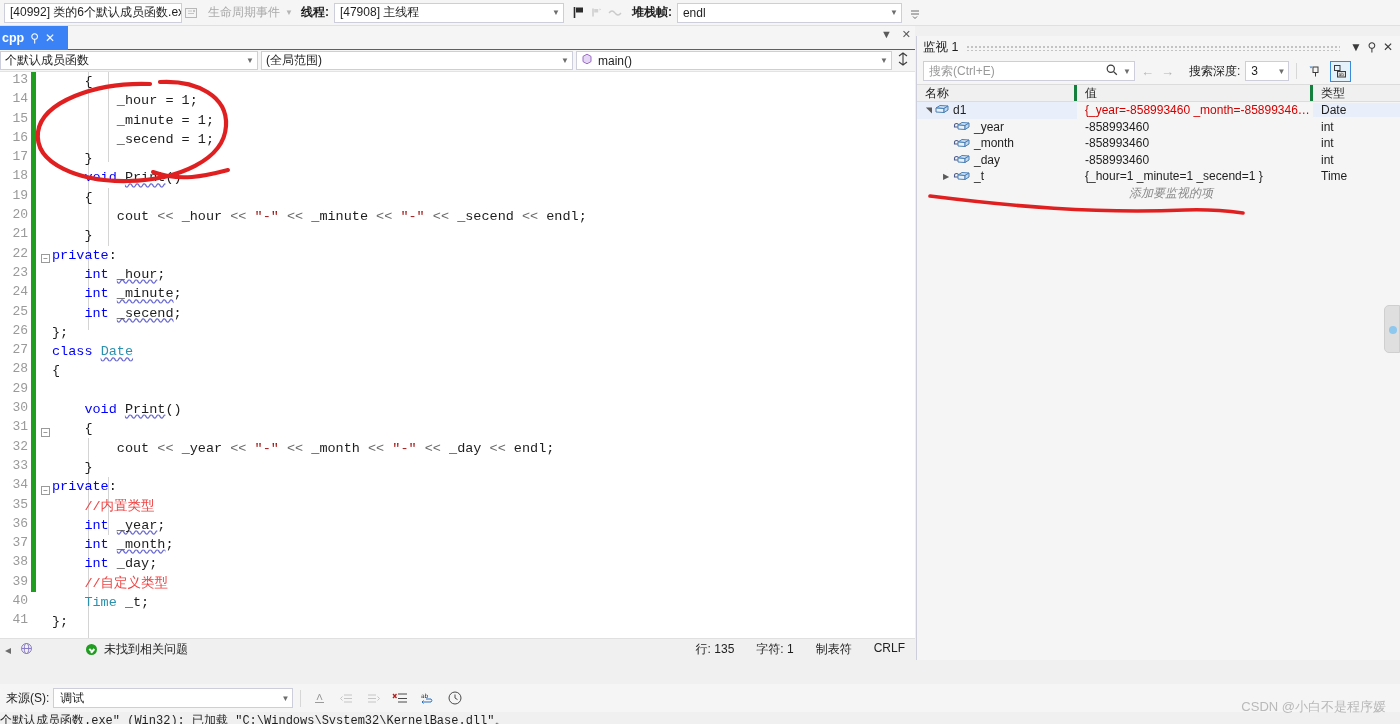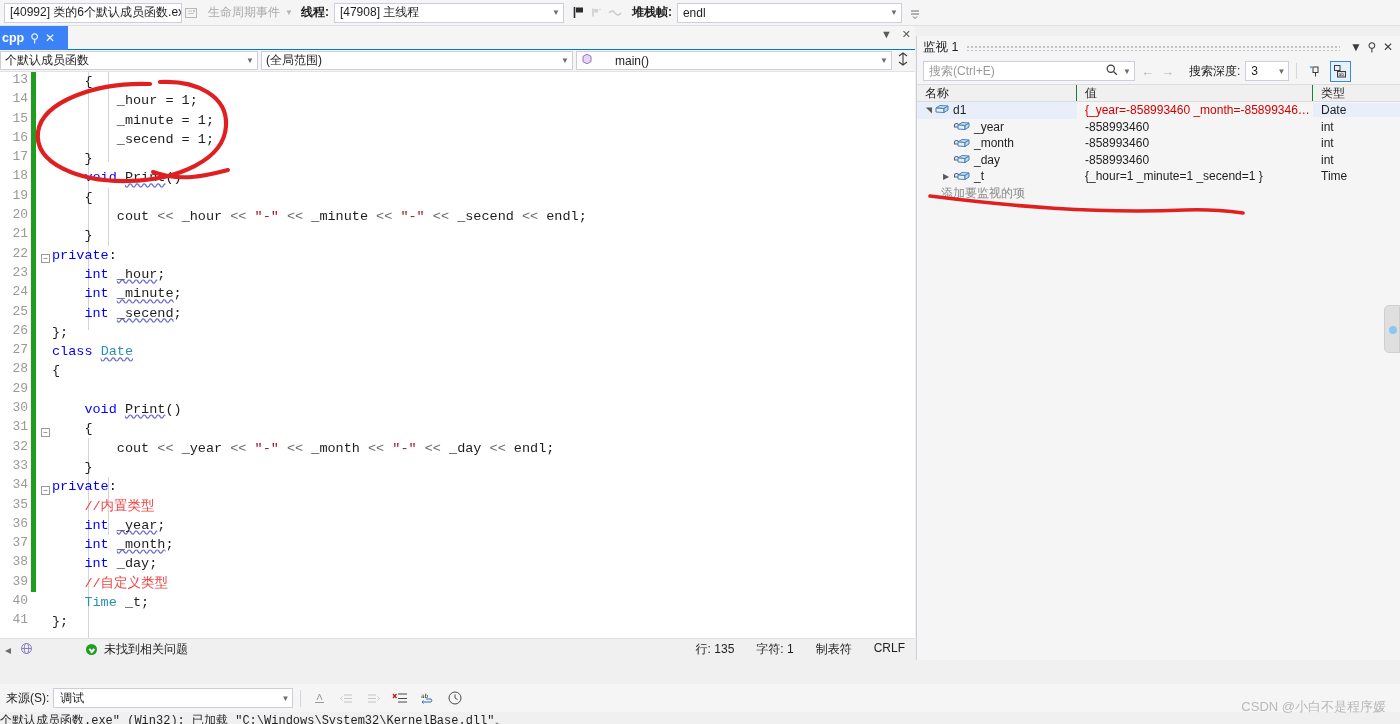--- a/index.html
+++ b/index.html
@@ -140,29 +140,29 @@
   }
   .wt-ico { width: 21px; height: 21px; display: inline-flex; align-items: center; justify-content: center; }
   .wt-ico.sel { border: 1px solid #3b8ad9; background: #e5f1fb; }
 
   .wgrid { position: absolute; left: 0; top: 48px; width: 484px; bottom: 0; background: #f5f5f5; }
   .wgrid-head {
     display: flex; height: 18px; background: #f0f0f0;
     border-top: 1px solid #dcdcdc; border-bottom: 1px solid #dcdcdc;
     font-size: 12px; color: #1e1e1e;
   }
-  .wgrid-head > div { padding-left: 8px; border-right: 1px solid #15803d; line-height: 17px; }
+  .wgrid-head > div { padding-left: 8px; border-right: 3px solid #15803d; line-height: 17px; }
   .wrow { display: flex; height: 16.5px; align-items: center; font-size: 12px; }
   .wrow.sel-row .c-name, .wrow.sel-row .c-type { background: #e9effa; }
   .c-name { width: 160px; display: flex; align-items: center; height: 16.5px; }
   .c-val  { width: 236px; padding-left: 8px; overflow: hidden; white-space: nowrap; text-overflow: ellipsis; }
   .c-type { width: 88px; padding-left: 8px; }
   .val-changed { color: #d40000; }
   .expander { width: 14px; text-align: center; color: #5a5a5a; font-size: 8px; }
-  .placeholder-row { padding-left: 24px; color: #8a8a8a; font-size: 12px; height: 16px; }
+  .placeholder-row { padding-left: 24px; color: #8a8a8a; font-style: italic; font-size: 12px; height: 16px; text-align: center; }
 
   
   .output-bar {
     position: absolute; left: 0; top: 684px; width: 1400px; height: 28px;
     background: #f5f5f5; display: flex; align-items: center; padding: 0 6px; gap: 4px;
   }
   .out-combo {
     width: 240px; height: 20px; background: #fff; border: 1px solid #cccedb;
     display: flex; align-items: center; justify-content: space-between; padding: 0 3px 0 6px; font-size: 12px;
   }
@@ -254,21 +254,21 @@
   <div class="navbar">
     <div class="nav-combo" style="width:258px;margin-left:0;">
       <span>个默认成员函数</span>
       <span class="caret" style="color:#6d6d6d;font-size:8px;">▼</span>
     </div>
     <div class="nav-combo" style="width:312px;">
       <span>(全局范围)</span>
       <span class="caret" style="color:#6d6d6d;font-size:8px;">▼</span>
     </div>
     <div class="nav-combo" style="width:316px;">
-      <span style="display:flex;align-items:center;gap:22px;">
+      <span style="display:flex;align-items:center;gap:5px;">
         <span>
           <svg width="12" height="12" viewBox="0 0 12 12">
               <path d="M6 1.2l4 2.2v5.2L6 10.8 2 8.6V3.4z" fill="#e6d6f5" stroke="#9b6cc4"></path>
             </svg>
         </span>
         <span>main()</span>
       </span>
       <span class="caret" style="color:#6d6d6d;font-size:8px;">▼</span>
     </div>
     <span style="width:16px;text-align:center;color:#3b3b3b;">

